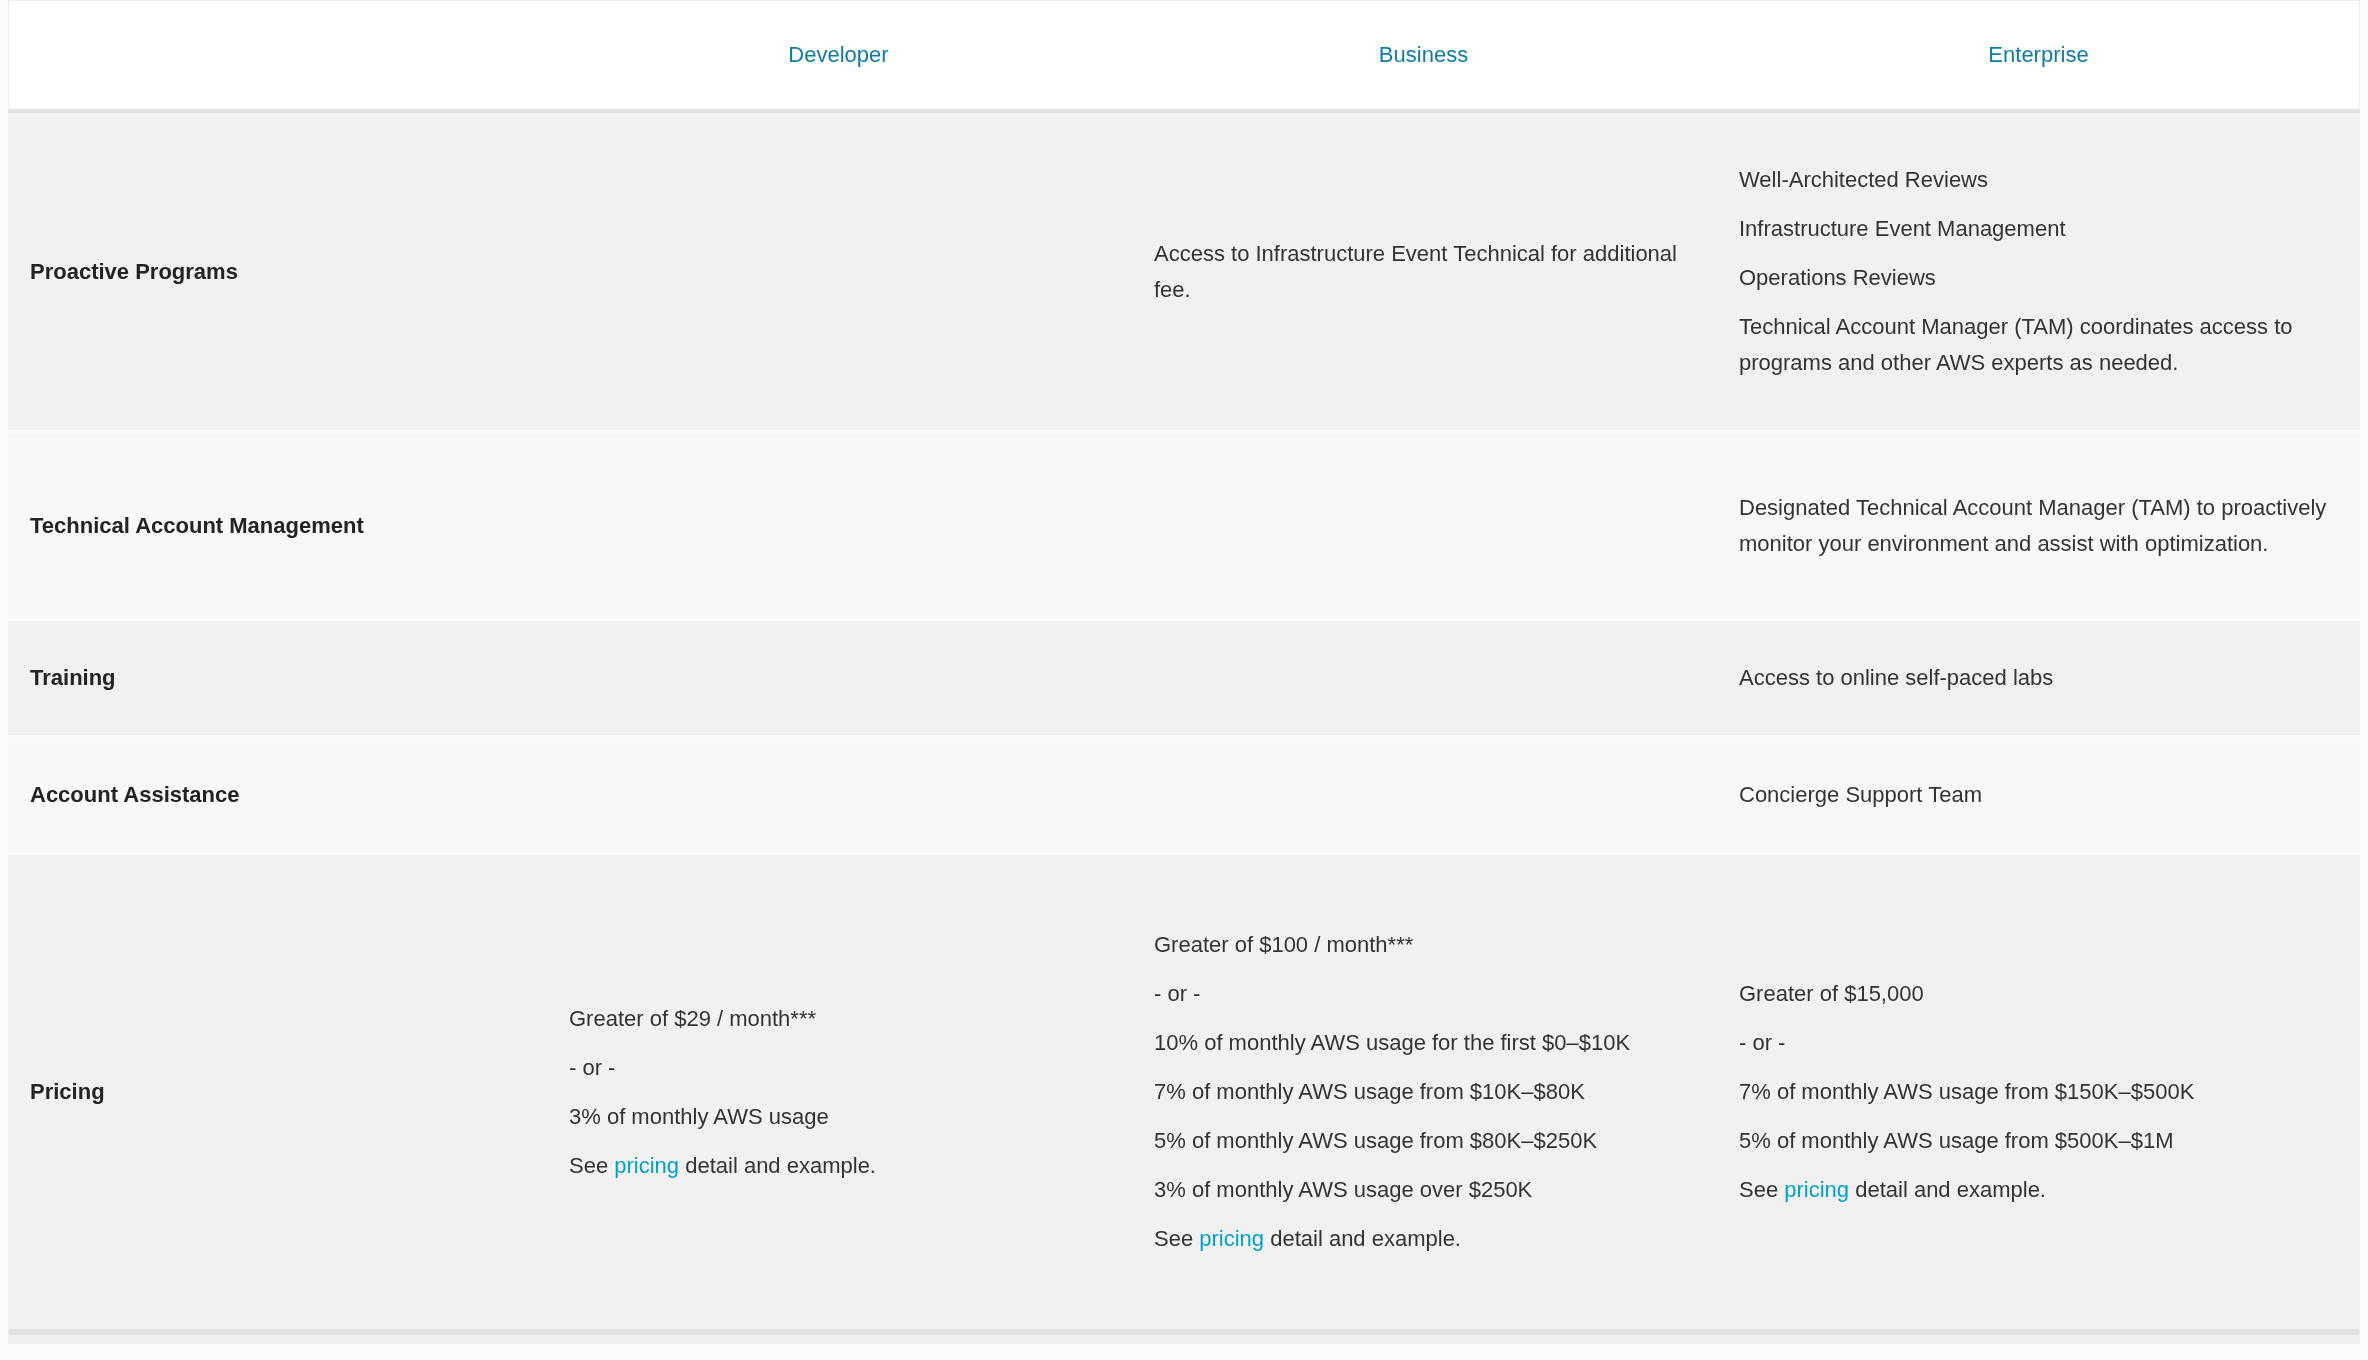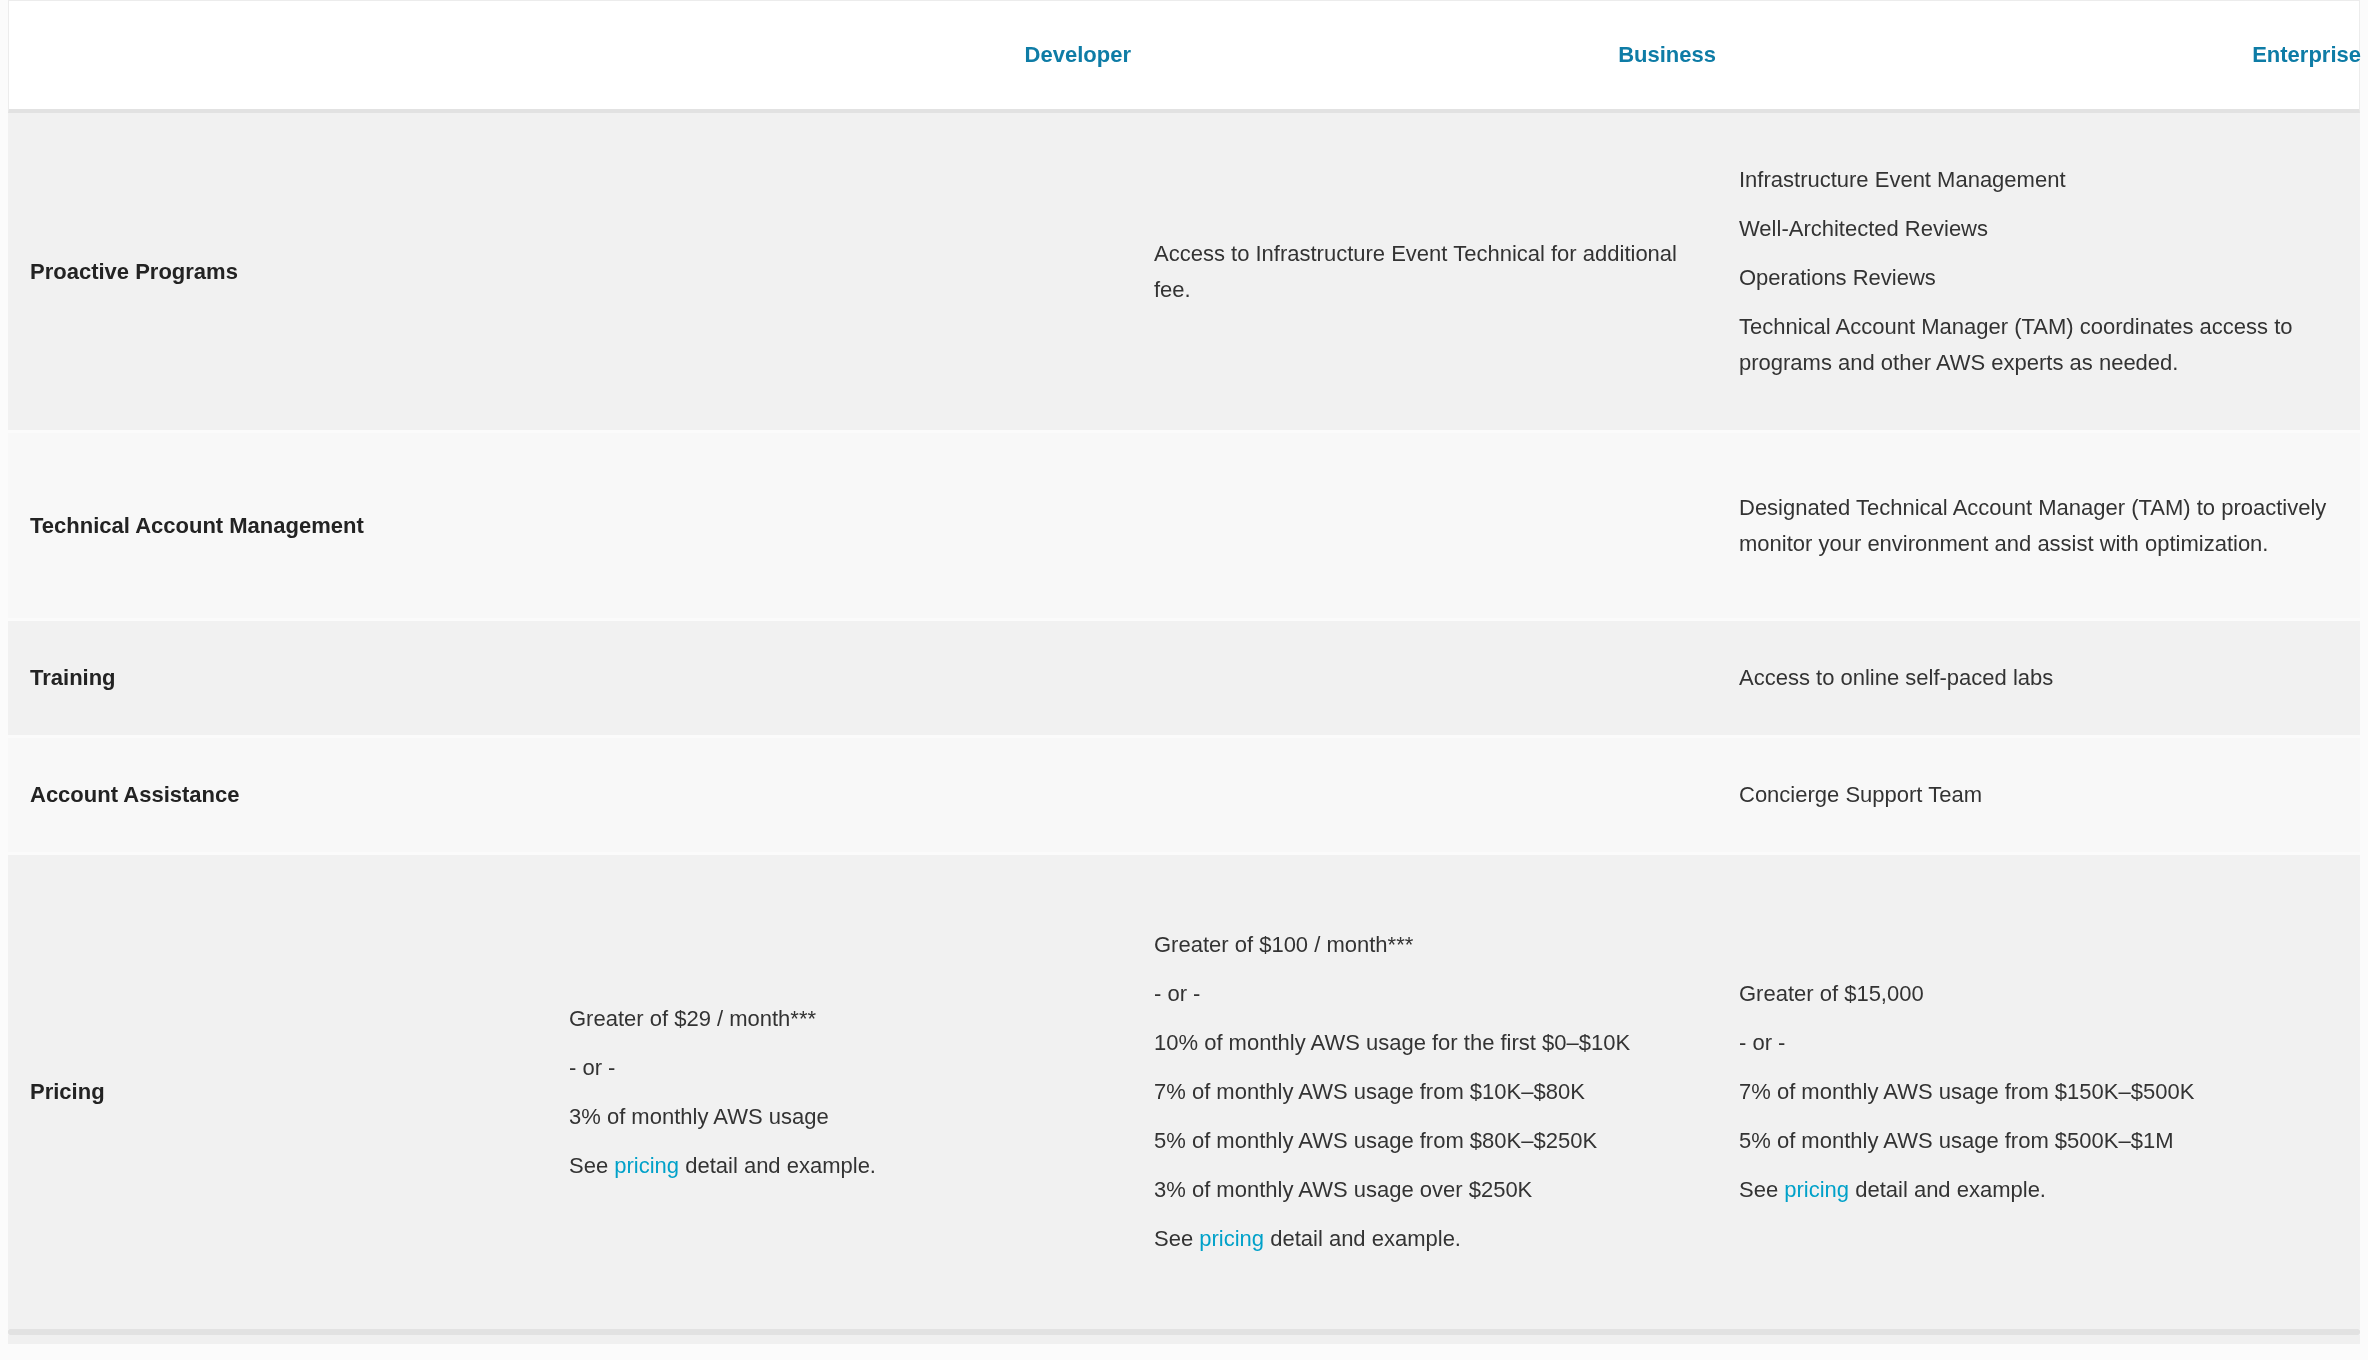--- a/index.html
+++ b/index.html
@@ -20,21 +20,21 @@
   }
   .table{margin:0 8px;width:2352px}
   .thead{
     display:grid;grid-template-columns:537px 585px 585px 645px;
     height:113px;align-items:center;
     background:#ffffff;
     border:1px solid #ececec;
     border-bottom:4px solid #e2e2e2;
   }
   .col-head{
-    text-align:right;font-weight:bold;color:var(--head);
+    text-align:center;font-weight:normal;color:var(--head);
   }
   .row{
     display:grid;grid-template-columns:537px 585px 585px 645px;
     align-items:center;
     border-top:3px solid #fbfbfb;
   }
   .row:nth-child(odd){background:var(--row-dark)}
   .row:nth-child(even){background:var(--row-light)}
   .row:nth-child(1){border-top:none;min-height:317px}
   .row:nth-child(2){min-height:188px}
@@ -65,22 +65,22 @@
     <div class="cell col-head">Enterprise</div>
   </div>
   <div id="rows">
       <div class="row">
         <div class="cell label-cell">Proactive Programs</div>
         <div class="cell value-cell col-developer"></div>
         <div class="cell value-cell col-business">
           <p>Access to Infrastructure Event Technical for additional fee.</p>
         </div>
         <div class="cell value-cell col-enterprise">
+          <p>Well-Architected Reviews</p>
           <p>Infrastructure Event Management</p>
-          <p>Well-Architected Reviews</p>
           <p>Operations Reviews</p>
           <p>Technical Account Manager (TAM) coordinates access to programs and other AWS experts as needed.</p>
         </div>
       </div>
       <div class="row">
         <div class="cell label-cell">Technical Account Management</div>
         <div class="cell value-cell col-developer"></div>
         <div class="cell value-cell col-business"></div>
         <div class="cell value-cell col-enterprise">
           <p>Designated Technical Account Manager (TAM) to proactively monitor your environment and assist with optimization.</p>

